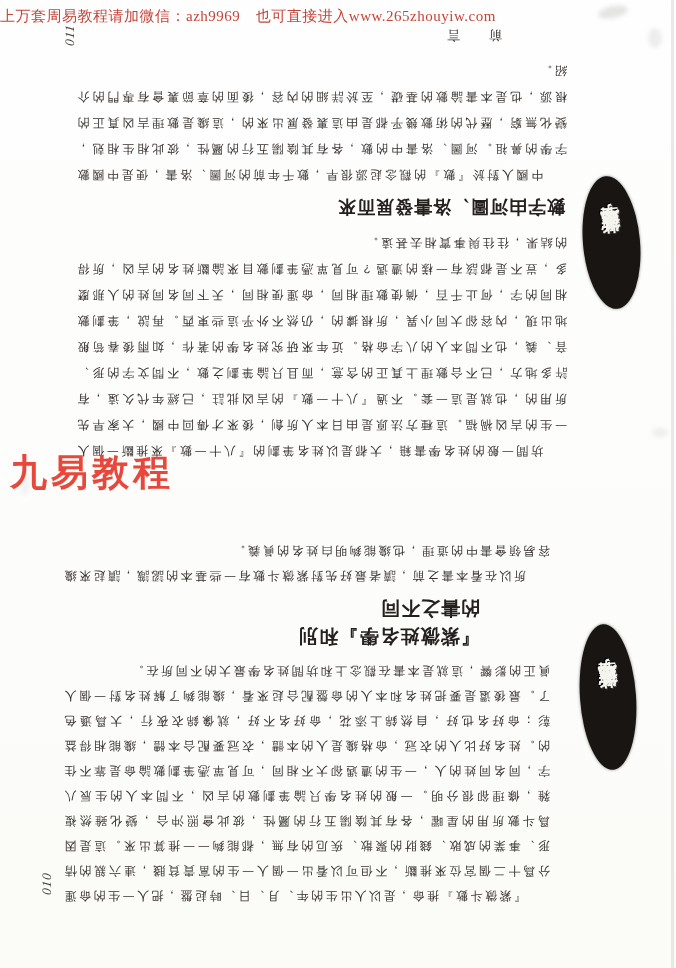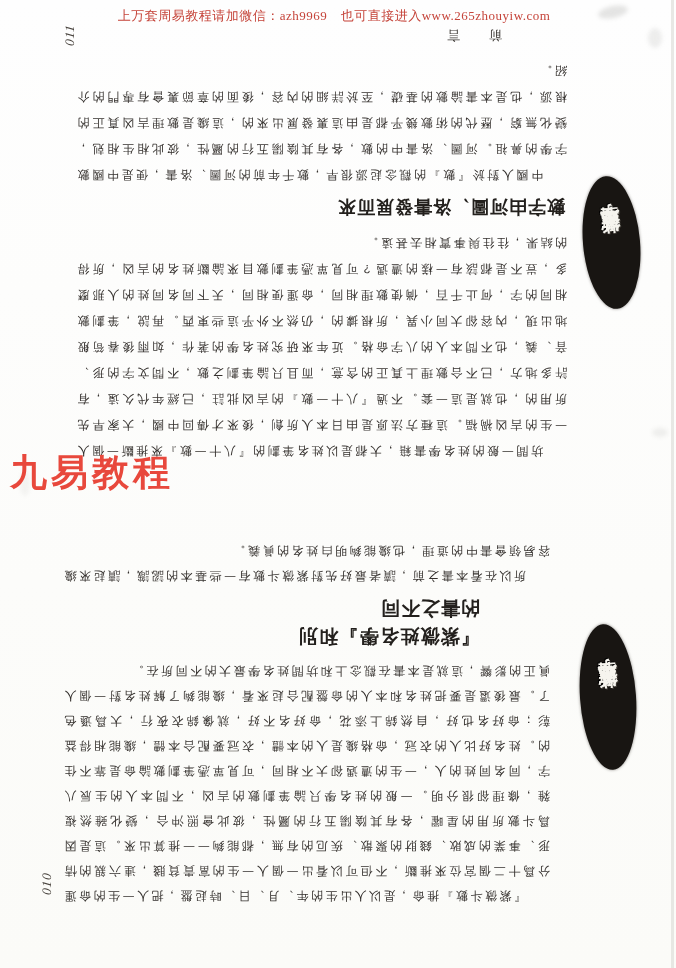--- a/index.html
+++ b/index.html
@@ -3,22 +3,22 @@
 <meta charset="utf-8">
 <style>
   html,body{margin:0;padding:0;background:#ffffff;}
   #stage{
     position:relative;width:676px;height:968px;overflow:hidden;
     background:linear-gradient(180deg,#fefefe 0%,#fcfcfa 60%,#fbfbf8 100%);
     font-family:"Liberation Serif","DejaVu Serif",serif;
   }
   
   .promo{
-    position:absolute;top:7px;left:0;right:8px;text-align:center;
-    font-size:13px;letter-spacing:.5px;color:#c5443a;font-weight:500;
+    position:absolute;top:7px;left:0;right:8px;
+    font-size:15px;letter-spacing:.5px;color:#c5443a;font-weight:500;
     font-family:"Liberation Serif","DejaVu Serif",serif;
   }
   
   .watermark{
     position:absolute;left:10px;top:448px;
     font-family:"Liberation Sans","DejaVu Sans",sans-serif;
     font-weight:bold;font-size:37px;letter-spacing:4px;color:#e8483c;
   }
   
   .scan-block{

